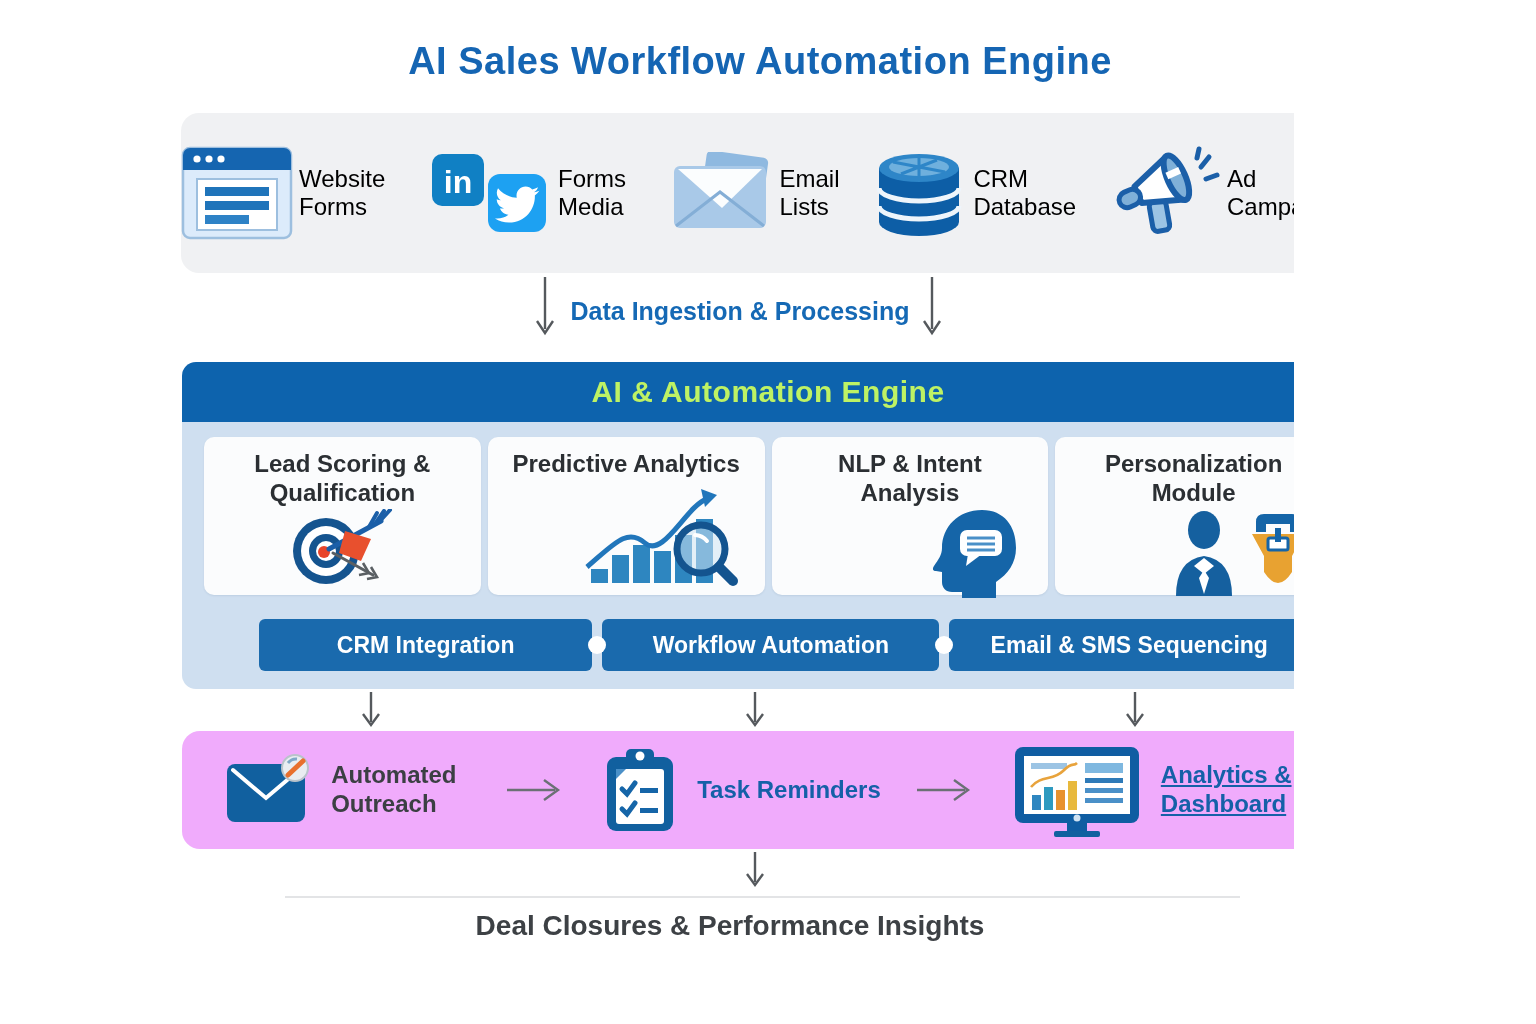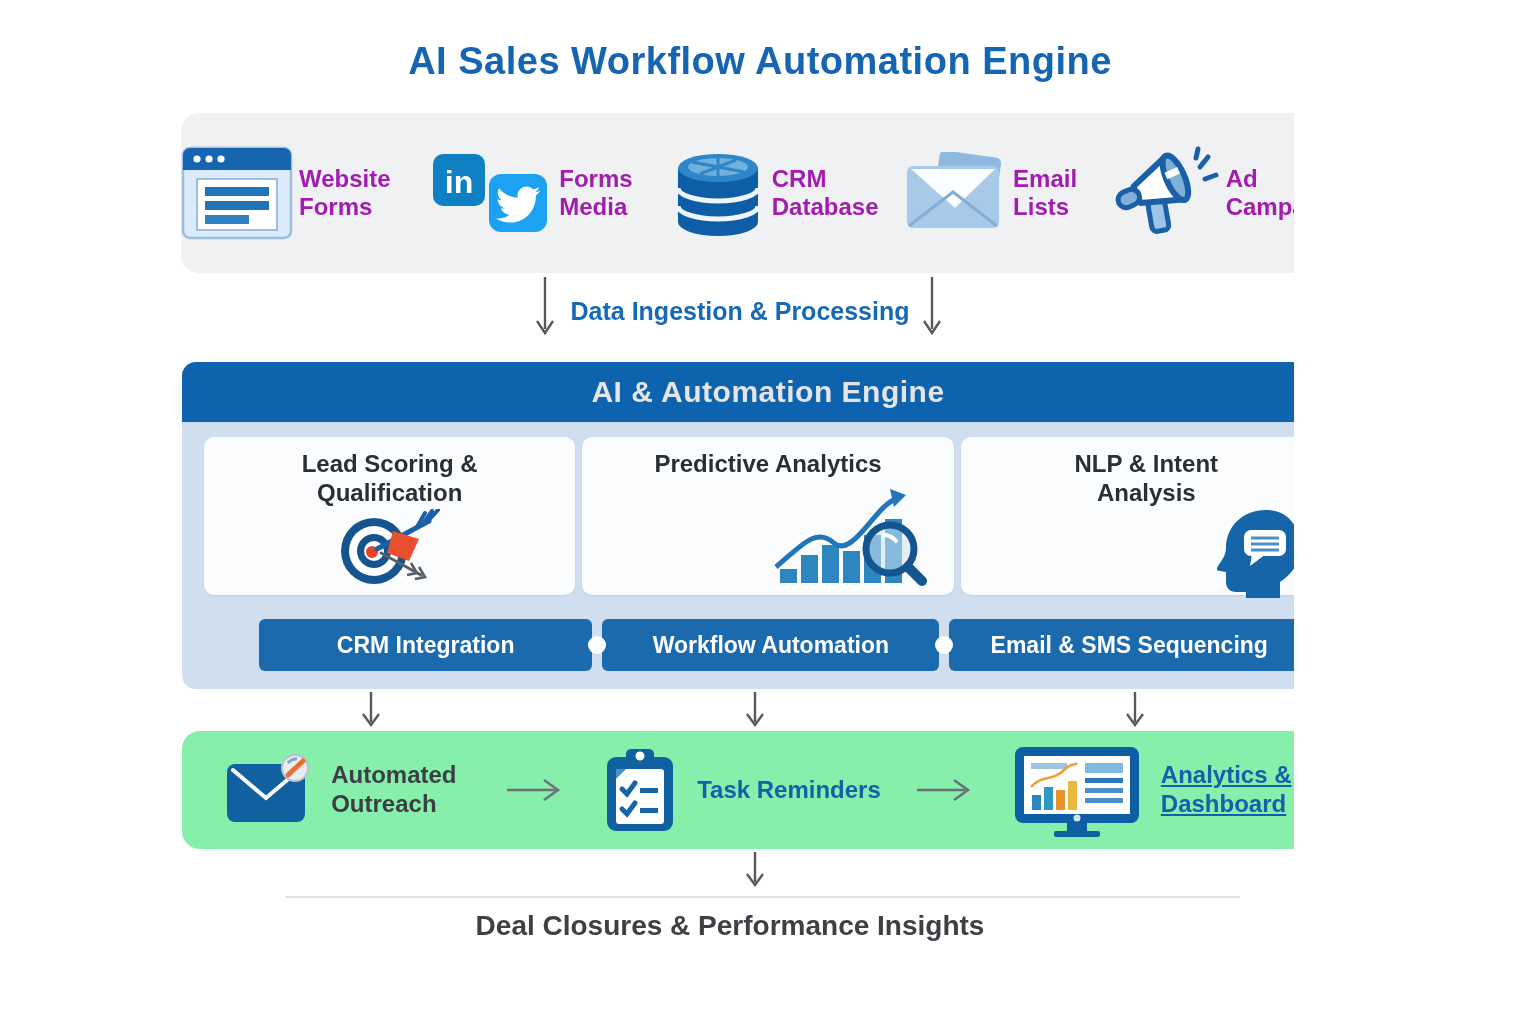--- a/index.html
+++ b/index.html
@@ -14,33 +14,33 @@
     font-size:38px; font-weight:bold; color:#1565b3; letter-spacing:.5px;
   }
   
   .sources-box {
     position:absolute; left:181px; top:113px; width:1174px; height:160px;
     background:#f0f1f3; border-radius:18px;
     display:flex; align-items:center; justify-content:space-evenly;
   }
   .source-item { display:flex; flex-direction:row; align-items:center; gap:6px; }
   .source-icon { height:96px; display:flex; align-items:center; justify-content:center; }
-  .source-label { font-size:24px; font-weight:bold; color:#a21caf; }
+  .source-label { font-size:24px; font-weight:normal; color:#000000; }
   
   .down-arrow { position:absolute; width:22px; }
   .ingestion-label {
     position:absolute; top:297px; left:740px; transform:translateX(-50%);
     font-size:25px; font-weight:bold; color:#1569b5; white-space:nowrap;
   }
   
   .engine-box { position:absolute; left:182px; top:362px; width:1172px; }
   .engine-header {
     height:60px; background:#0d63ad; border-radius:14px 14px 0 0;
     display:flex; align-items:center; justify-content:center;
-    color:#e5e5e5; font-size:30px; font-weight:bold; letter-spacing:.5px;
+    color:#bef264; font-size:30px; font-weight:bold; letter-spacing:.5px;
   }
   .engine-body {
     background:#cfdff0; border-radius:0 0 14px 14px; padding:15px 22px 18px;
   }
   .modules-row { display:flex; gap:7px; }
   .module-card {
     flex:1; height:158px; background:#fbfcfd; border-radius:10px;
     padding:12px 10px 8px; display:flex; flex-direction:column; align-items:center;
     box-shadow:0 1px 2px rgba(40,70,110,.10);
   }
@@ -60,21 +60,21 @@
   }
   .bar-1 { flex:343; } .bar-2 { flex:347; } .bar-3 { flex:370; }
   .dot-gap { width:10px; position:relative; align-self:stretch; }
   .connector-dot {
     position:absolute; left:50%; top:50%; transform:translate(-50%,-50%);
     width:18px; height:18px; border-radius:50%; background:#ffffff; z-index:2;
   }
   
   .outputs-box {
     position:absolute; left:182px; top:731px; width:1172px; height:118px;
-    background:#86efac; border-radius:18px;
+    background:#f0abfc; border-radius:18px;
     display:flex; align-items:center; justify-content:center; gap:36px;
   }
   .output-item { display:flex; align-items:center; gap:18px; }
   .output-label { font-size:24px; font-weight:bold; line-height:1.2; }
   .output-label.dark { color:#3b3f43; max-width:140px; }
   .output-label.blue { color:#1560a8; }
   .output-label.wrap { max-width:150px;text-decoration:underline; }
   .flow-arrow { flex:none; }
   
   .divider { position:absolute; left:285px; top:896px; width:955px; height:2px; background:#e3e4e6; }
@@ -119,42 +119,42 @@
           <g transform="translate(65,40) scale(1.85)">
             <path fill="#ffffff" d="M23.9 2.6c-.9.4-1.8.65-2.8.78 1-.6 1.8-1.57 2.16-2.72-.95.55-2 .96-3.13 1.18C19.24.87 17.97.27 16.55.27c-2.72 0-4.92 2.2-4.92 4.92 0 .39.04.76.13 1.12C7.7 6.1 4.07 4.14 1.64 1.17c-.43.72-.67 1.56-.67 2.47 0 1.71.87 3.22 2.19 4.1-.8-.03-1.57-.25-2.23-.62v.06c0 2.39 1.7 4.38 3.95 4.83-.42.11-.85.17-1.3.17-.31 0-.62-.03-.92-.09.63 1.96 2.45 3.38 4.6 3.42-1.68 1.32-3.8 2.1-6.1 2.1-.4 0-.78-.02-1.17-.07 2.19 1.4 4.77 2.21 7.56 2.21 9.05 0 14-7.5 14-14 0-.21 0-.42-.02-.63.96-.69 1.8-1.56 2.46-2.55z"></path>
           </g>
         </svg>
       </span>
       <span class="source-label">Forms Media</span>
     </div>
 
     <div class="source-item">
       <span class="source-icon">
+        <svg width="104" height="82" viewBox="0 0 104 82">
+          <rect x="34" y="2" width="62" height="44" rx="5" fill="#8fb9e0" transform="rotate(8 65 24)"></rect>
+          <rect x="4" y="14" width="92" height="62" rx="6" fill="#a9c9e8"></rect>
+          <path d="M8 17 H92 L52 56 Z" fill="#fbfdfe"></path>
+          <path d="M6 74 L50 40 L94 74" fill="none" stroke="#84aed6" stroke-width="3"></path>
+        </svg>
+      </span>
+      <span class="source-label">Email Lists</span>
+    </div>
+
+    <div class="source-item">
+      <span class="source-icon">
         <svg width="96" height="94" viewBox="0 0 96 94">
           <path d="M8 22 v54 a40 14 0 0 0 80 0 v-54 Z" fill="#0d5ea6"></path>
           <path d="M8 42 a40 13 0 0 0 80 0" fill="none" stroke="#eef5fb" stroke-width="5"></path>
           <path d="M8 60 a40 13 0 0 0 80 0" fill="none" stroke="#eef5fb" stroke-width="5"></path>
           <ellipse cx="48" cy="22" rx="40" ry="14" fill="#2e86c8"></ellipse>
           <ellipse cx="48" cy="21" rx="30" ry="9" fill="#6fb0dd"></ellipse>
           <path d="M22 16 L74 26 M48 12 L48 30 M30 28 L66 14" stroke="#2e86c8" stroke-width="3" fill="none"></path>
         </svg>
       </span>
       <span class="source-label">CRM Database</span>
-    </div>
-
-    <div class="source-item">
-      <span class="source-icon">
-        <svg width="104" height="82" viewBox="0 0 104 82">
-          <rect x="34" y="2" width="62" height="44" rx="5" fill="#8fb9e0" transform="rotate(8 65 24)"></rect>
-          <rect x="4" y="14" width="92" height="62" rx="6" fill="#a9c9e8"></rect>
-          <path d="M8 17 H92 L52 56 Z" fill="#fbfdfe"></path>
-          <path d="M6 74 L50 40 L94 74" fill="none" stroke="#84aed6" stroke-width="3"></path>
-        </svg>
-      </span>
-      <span class="source-label">Email Lists</span>
     </div>
 
     <div class="source-item">
       <span class="source-icon">
         <svg width="112" height="96" viewBox="0 0 112 96">
           <rect x="42" y="56" width="17" height="30" rx="5" fill="#9cc4e4" stroke="#1b5fa8" stroke-width="5" transform="rotate(-10 50 71)"></rect>
           <g transform="rotate(-24 54 42)">
             <path d="M28 30 L68 16 L68 62 L28 48 Z" fill="#ffffff" stroke="#1b5fa8" stroke-width="6" stroke-linejoin="round"></path>
             <ellipse cx="70" cy="39" rx="9" ry="24" fill="#7fb0d8" stroke="#1b5fa8" stroke-width="6"></ellipse>
             <rect x="8" y="31" width="22" height="16" rx="8" fill="#7fb0d8" stroke="#1b5fa8" stroke-width="5"></rect>
@@ -242,20 +242,35 @@
               <path d="M44 46 L42 58 L58 46 Z" fill="#ffffff"></path>
               <g stroke="#4a90c8" stroke-width="3">
                 <line x1="43" y1="30" x2="71" y2="30"></line>
                 <line x1="43" y1="36" x2="71" y2="36"></line>
                 <line x1="43" y1="42" x2="71" y2="42"></line>
               </g>
             </svg>
           </div>
         </div>
 
+        <div class="module-card">
+          <div class="module-title">Personalization Module</div>
+          <div class="module-icon right">
+            <svg width="136" height="88" viewBox="0 0 136 88">
+              <ellipse cx="32" cy="22" rx="16" ry="19" fill="#15609f"></ellipse>
+              <path d="M4 88 Q4 52 32 48 Q60 52 60 88 Z" fill="#15609f"></path>
+              <path d="M32 50 L22 58 L32 66 L42 58 Z" fill="#ffffff"></path>
+              <path d="M32 62 L27 70 L32 86 L37 70 Z" fill="#ffffff"></path>
+              <path d="M84 14 q0-8 8-8 h28 q8 0 8 8 v10 h-10 v-8 h-24 v8 h-10 Z" fill="#1565a8"></path>
+              <path d="M80 26 H132 L120 48 L120 64 Q106 86 92 64 L92 48 Z" fill="#e8a231"></path>
+              <rect x="96" y="30" width="20" height="12" rx="2" fill="#ffffff" stroke="#1565a8" stroke-width="3"></rect>
+              <rect x="103" y="20" width="6" height="14" fill="#1565a8"></rect>
+            </svg>
+          </div>
+        </div>
       </div>
 
       <div class="integrations-row">
         <div class="int-bar bar-1">CRM Integration</div>
         <div class="dot-gap">
             <span class="connector-dot"></span>
           </div>
         <div class="int-bar bar-2">Workflow Automation</div>
         <div class="dot-gap">
             <span class="connector-dot"></span>

